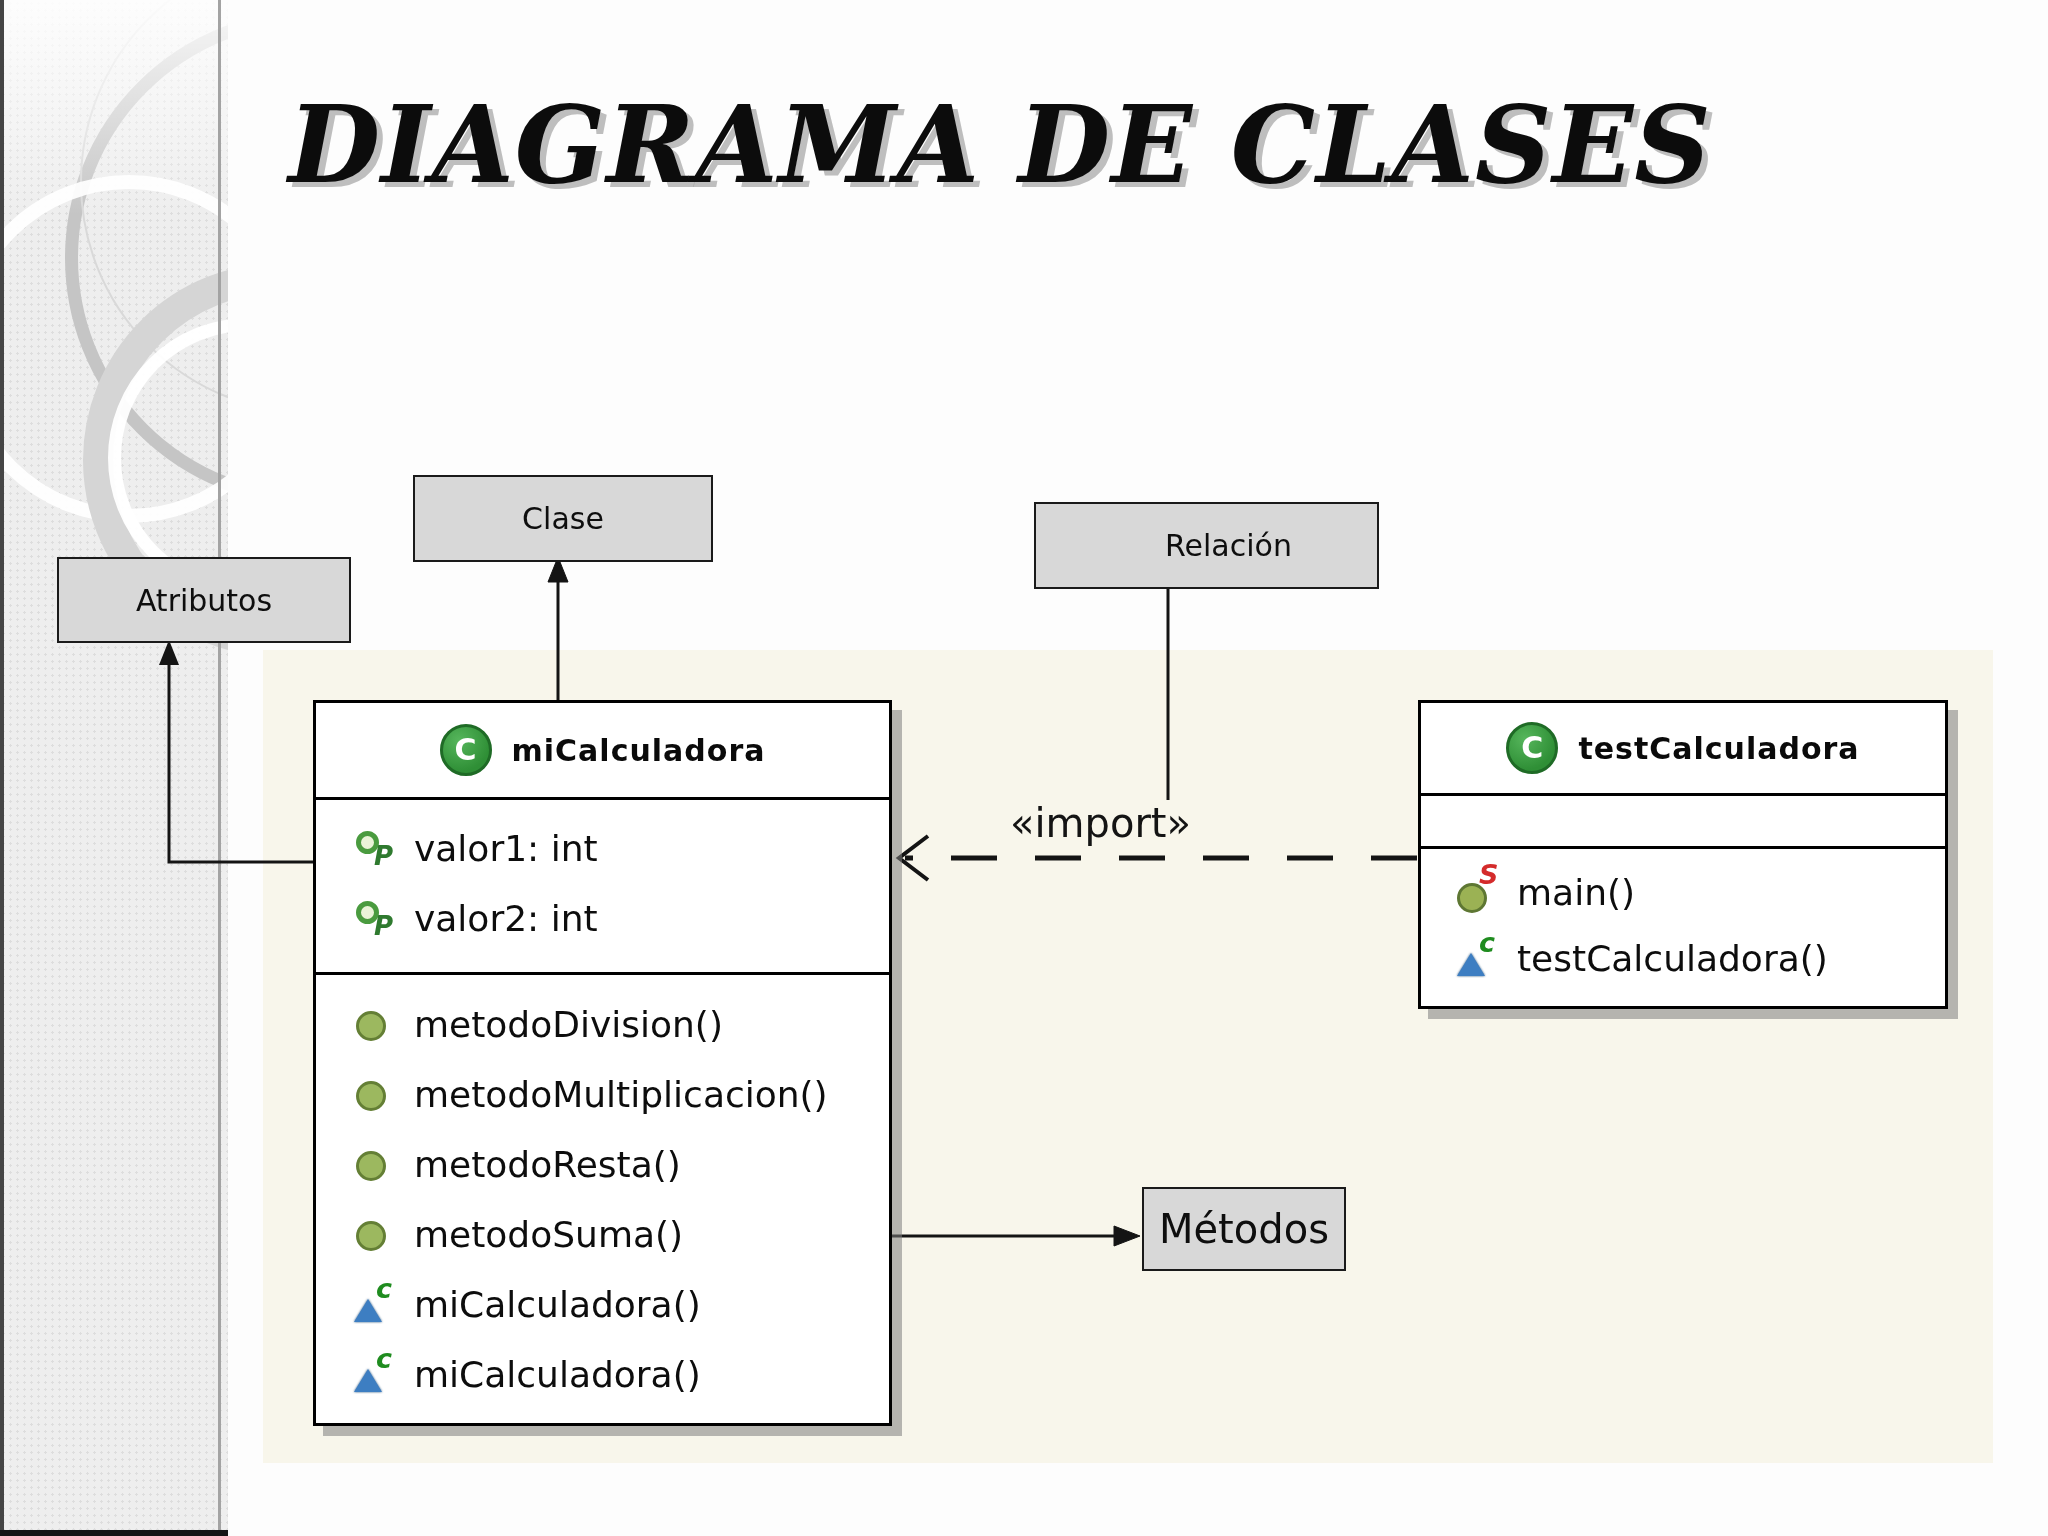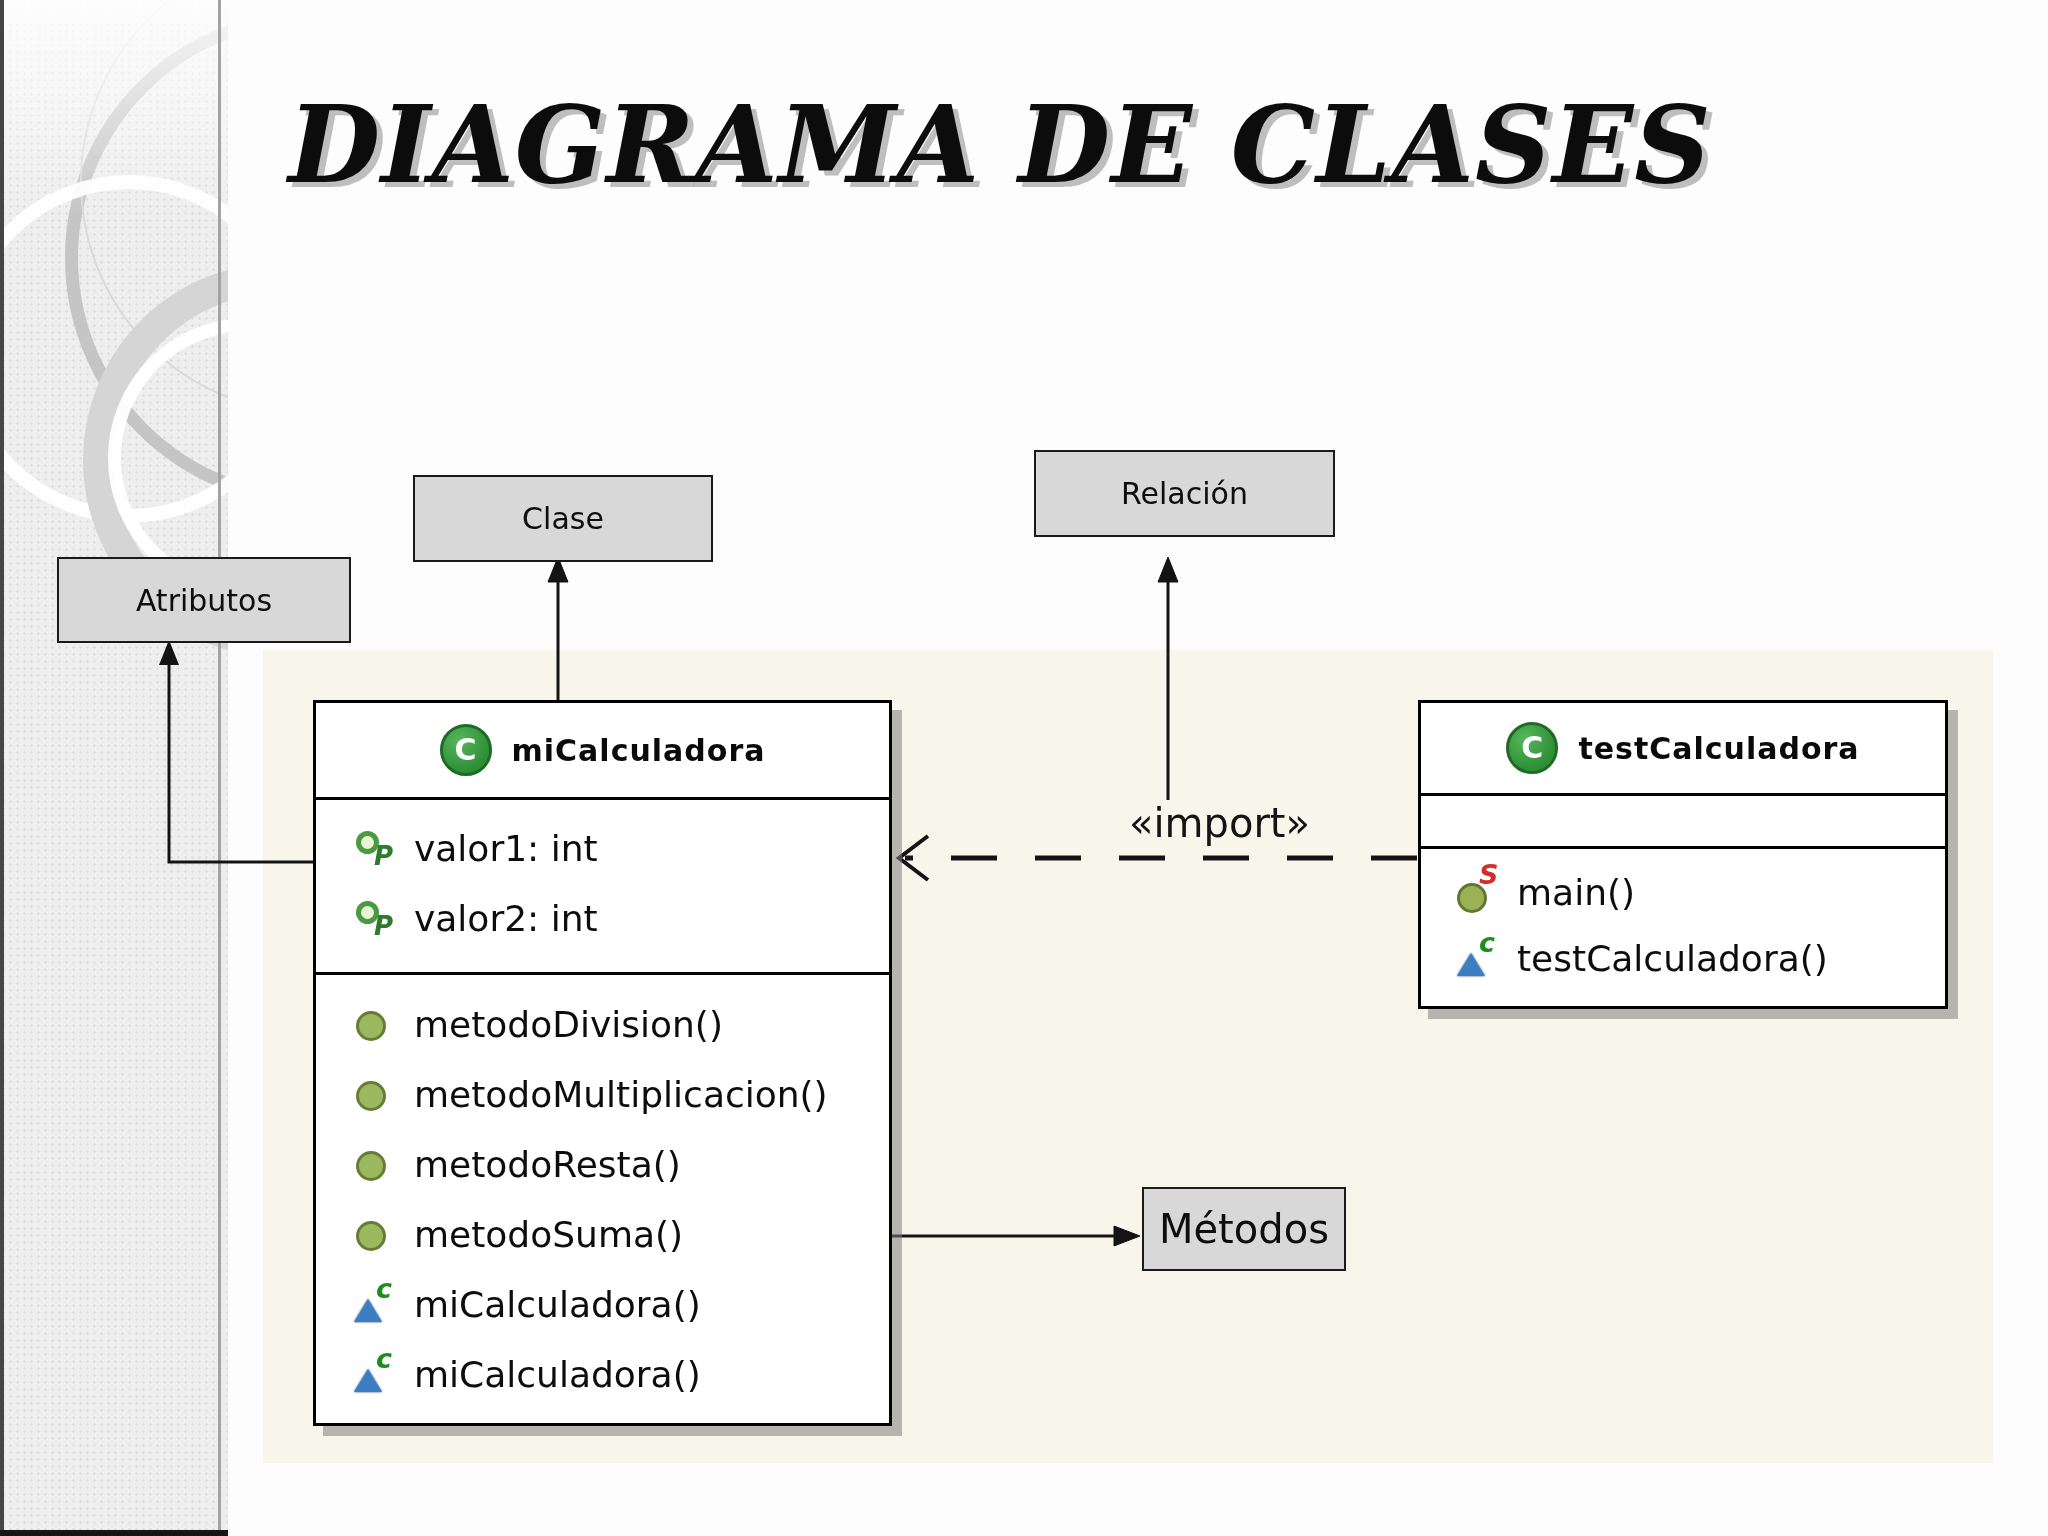--- a/index.html
+++ b/index.html
@@ -32,26 +32,26 @@
   
   .panel{position:absolute;left:263px;top:650px;width:1730px;height:813px;background:#f8f6eb;}
 
   
   .wires{position:absolute;left:0;top:0;pointer-events:none;}
 
   
   .callout{position:absolute;display:flex;align-items:center;justify-content:center;
            background:#d8d8d8;border:2px solid #1a1a1a;font-size:30px;color:#0e0e0e;}
   .co-clase{left:413px;top:475px;width:296px;height:83px;}
-  .co-relacion{left:1034px;top:450px;width:297px;height:83px;}
+  .co-relacion{left:1034px;top:502px;width:297px;height:83px;padding-left:44px;}
   .co-atributos{left:57px;top:557px;width:290px;height:82px;}
   .co-metodos{left:1142px;top:1187px;width:200px;height:80px;font-size:40px;}
 
   
-  .stereotype{position:absolute;left:1010px;top:800px;width:300px;text-align:right;
+  .stereotype{position:absolute;left:1010px;top:800px;width:300px;text-align:left;
               font-size:40px;color:#141414;}
 
   
   .uml-class{position:absolute;background:#ffffff;border:3px solid #000;
              box-shadow:10px 10px 0 rgba(125,125,125,.55);}
   .uml-mi{left:313px;top:700px;width:573px;height:720px;}
   .uml-test{left:1418px;top:700px;width:524px;height:303px;}
   .cls-header{display:flex;align-items:center;justify-content:center;gap:20px;}
   .uml-mi .cls-header{height:94px;}
   .uml-test .cls-header{height:90px;}

